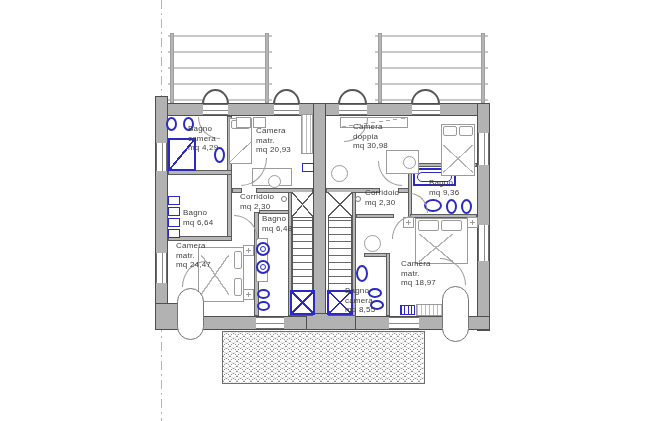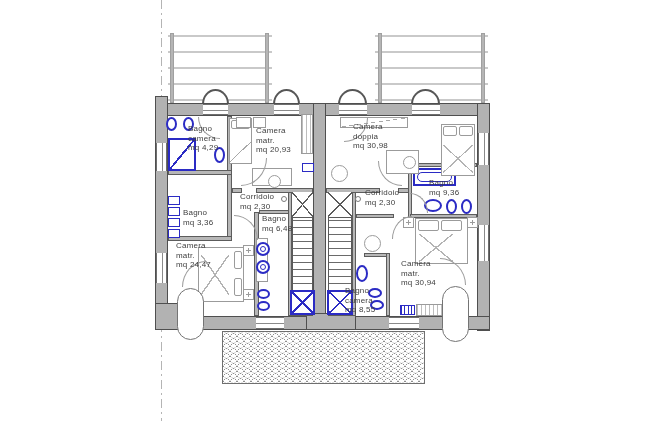--- a/index.html
+++ b/index.html
@@ -224,39 +224,39 @@
   <div class="label" style="left:240px;top:192px;">
     <span>Corridoio</span>
       <span>mq 2,30</span>
   </div>
   <div class="label" style="left:365px;top:188px;">
     <span>Corridoio</span>
       <span>mq 2,30</span>
   </div>
   <div class="label" style="left:183px;top:208px;">
     <span>Bagno</span>
-      <span>mq 3,36</span>
+      <span>mq 6,64</span>
   </div>
   <div class="label" style="left:262px;top:214px;">
     <span>Bagno</span>
       <span>mq 6,48</span>
   </div>
   <div class="label" style="left:429px;top:178px;">
     <span>Bagno</span>
       <span>mq 9,36</span>
   </div>
   <div class="label" style="left:176px;top:241px;">
     <span>Camera</span>
       <span>matr.</span>
       <span>mq 24,47</span>
   </div>
   <div class="label" style="left:401px;top:259px;">
     <span>Camera</span>
       <span>matr.</span>
-      <span>mq 30,94</span>
+      <span>mq 18,97</span>
   </div>
   <div class="label" style="left:345px;top:286px;">
     <span>Bagno</span>
       <span>camera</span>
       <span>mq 8,55</span>
   </div>
 
 </div>
 
 </body></html>

